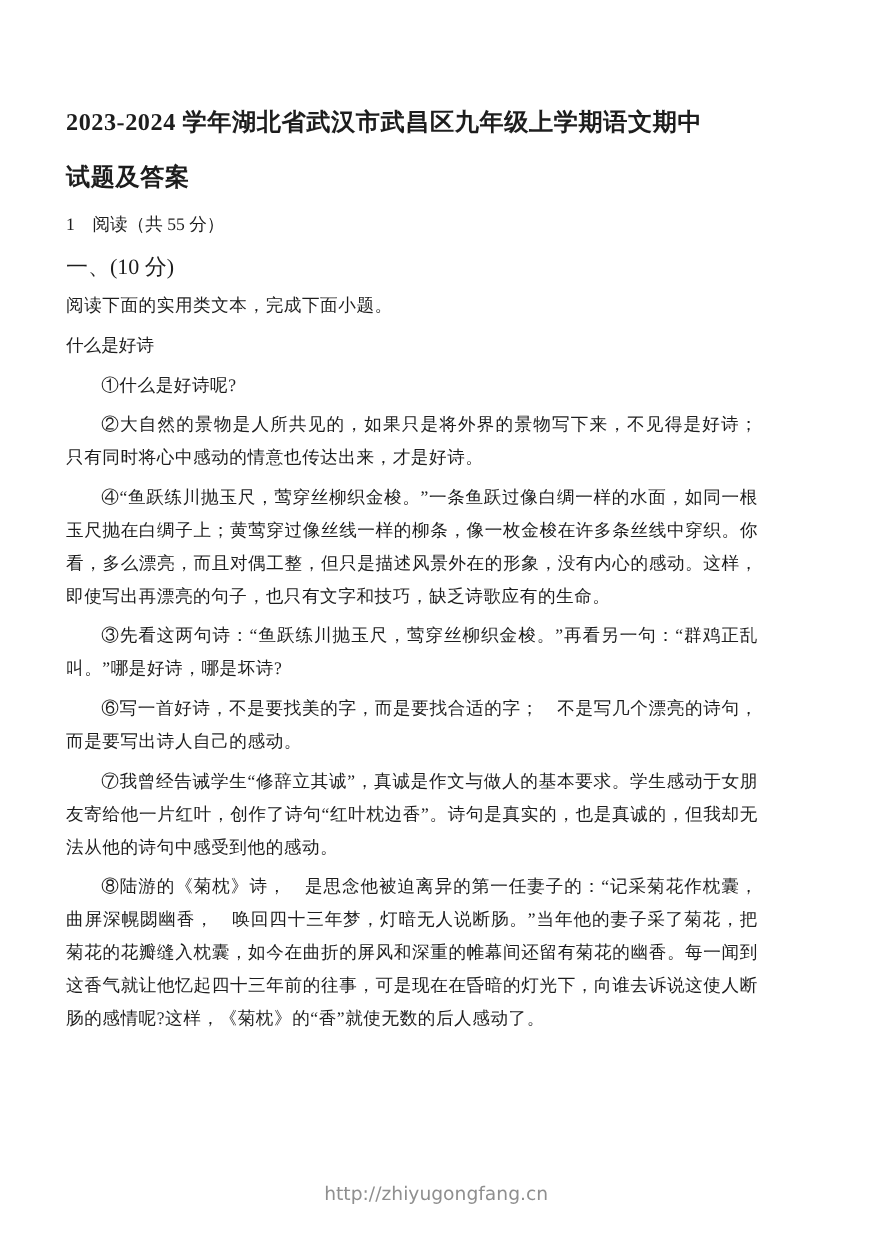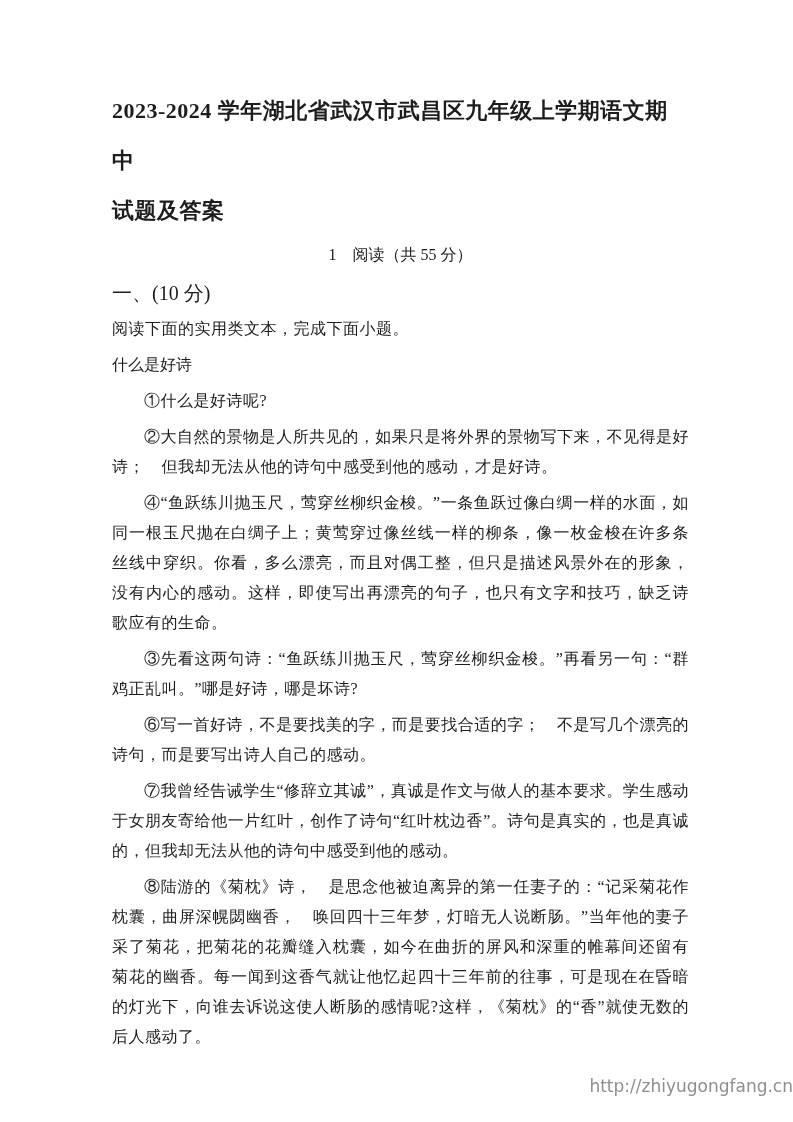--- a/index.html
+++ b/index.html
@@ -9,32 +9,31 @@
     background: #ffffff;
   }
   .page {
     position: relative;
     width: 793px;
     height: 1122px;
     margin: 0 auto;
     background: #ffffff;
     color: #1d1d1d;
     font-family: "Liberation Serif", "DejaVu Serif", serif;
-    padding: 86px 104px 0 112px;
+    padding: 86px 104px 0 60px;
     overflow: hidden;
   }
   .doc-title {
     font-size: 22px;
     font-weight: bold;
     line-height: 50px;
     letter-spacing: 0.5px;
     margin: 0 0 4px 0;
   }
   .section-heading {
-    text-align: center;
     font-size: 16px;
     line-height: 30px;
     margin: 2px 0 8px 0;
   }
   .part-heading {
     font-size: 20px;
     line-height: 30px;
     margin: 6px 0 0 0;
   }
   p.body-line {
@@ -49,21 +48,21 @@
     text-align: left;
     font-size: 16px;
     line-height: 30px;
     margin: 2px 0;
   }
   .footer {
     position: absolute;
     left: 0;
     right: 0;
     bottom: 26px;
-    text-align: right;
+    text-align: center;
     color: #8f8f8f;
     font-family: "DejaVu Sans", "Liberation Sans", sans-serif;
     font-size: 17px;
   }
 </style>
 </head>
 <body>
 
 <div class="page">
 
@@ -74,21 +73,21 @@
 
   <div class="section-heading">1　阅读（共 55 分）</div>
 
   <div class="part-heading">一、(10 分)</div>
 
   <p class="body-line">阅读下面的实用类文本，完成下面小题。</p>
 
   <div class="essay-title">什么是好诗</div>
 
   <p class="body-line indent">①什么是好诗呢?</p>
-  <p class="body-line indent">②大自然的景物是人所共见的，如果只是将外界的景物写下来，不见得是好诗；　但我却无法从他的诗句中感受到他的感动，才是好诗。</p>
+  <p class="body-line indent">②大自然的景物是人所共见的，如果只是将外界的景物写下来，不见得是好诗；　只有同时将心中感动的情意也传达出来，才是好诗。</p>
   <p class="body-line indent">④“鱼跃练川抛玉尺，莺穿丝柳织金梭。”一条鱼跃过像白绸一样的水面，如同一根玉尺抛在白绸子上；黄莺穿过像丝线一样的柳条，像一枚金梭在许多条丝线中穿织。你看，多么漂亮，而且对偶工整，但只是描述风景外在的形象，没有内心的感动。这样，即使写出再漂亮的句子，也只有文字和技巧，缺乏诗歌应有的生命。</p>
   <p class="body-line indent">③先看这两句诗：“鱼跃练川抛玉尺，莺穿丝柳织金梭。”再看另一句：“群鸡正乱叫。”哪是好诗，哪是坏诗?</p>
   <p class="body-line indent">⑥写一首好诗，不是要找美的字，而是要找合适的字；　不是写几个漂亮的诗句，而是要写出诗人自己的感动。</p>
   <p class="body-line indent">⑦我曾经告诫学生“修辞立其诚”，真诚是作文与做人的基本要求。学生感动于女朋友寄给他一片红叶，创作了诗句“红叶枕边香”。诗句是真实的，也是真诚的，但我却无法从他的诗句中感受到他的感动。</p>
   <p class="body-line indent">⑧陆游的《菊枕》诗，　是思念他被迫离异的第一任妻子的：“记采菊花作枕囊，曲屏深幌閟幽香，　唤回四十三年梦，灯暗无人说断肠。”当年他的妻子采了菊花，把菊花的花瓣缝入枕囊，如今在曲折的屏风和深重的帷幕间还留有菊花的幽香。每一闻到这香气就让他忆起四十三年前的往事，可是现在在昏暗的灯光下，向谁去诉说这使人断肠的感情呢?这样，《菊枕》的“香”就使无数的后人感动了。</p>
 
   <div class="footer">http://zhiyugongfang.cn</div>
 
 </div>
 

